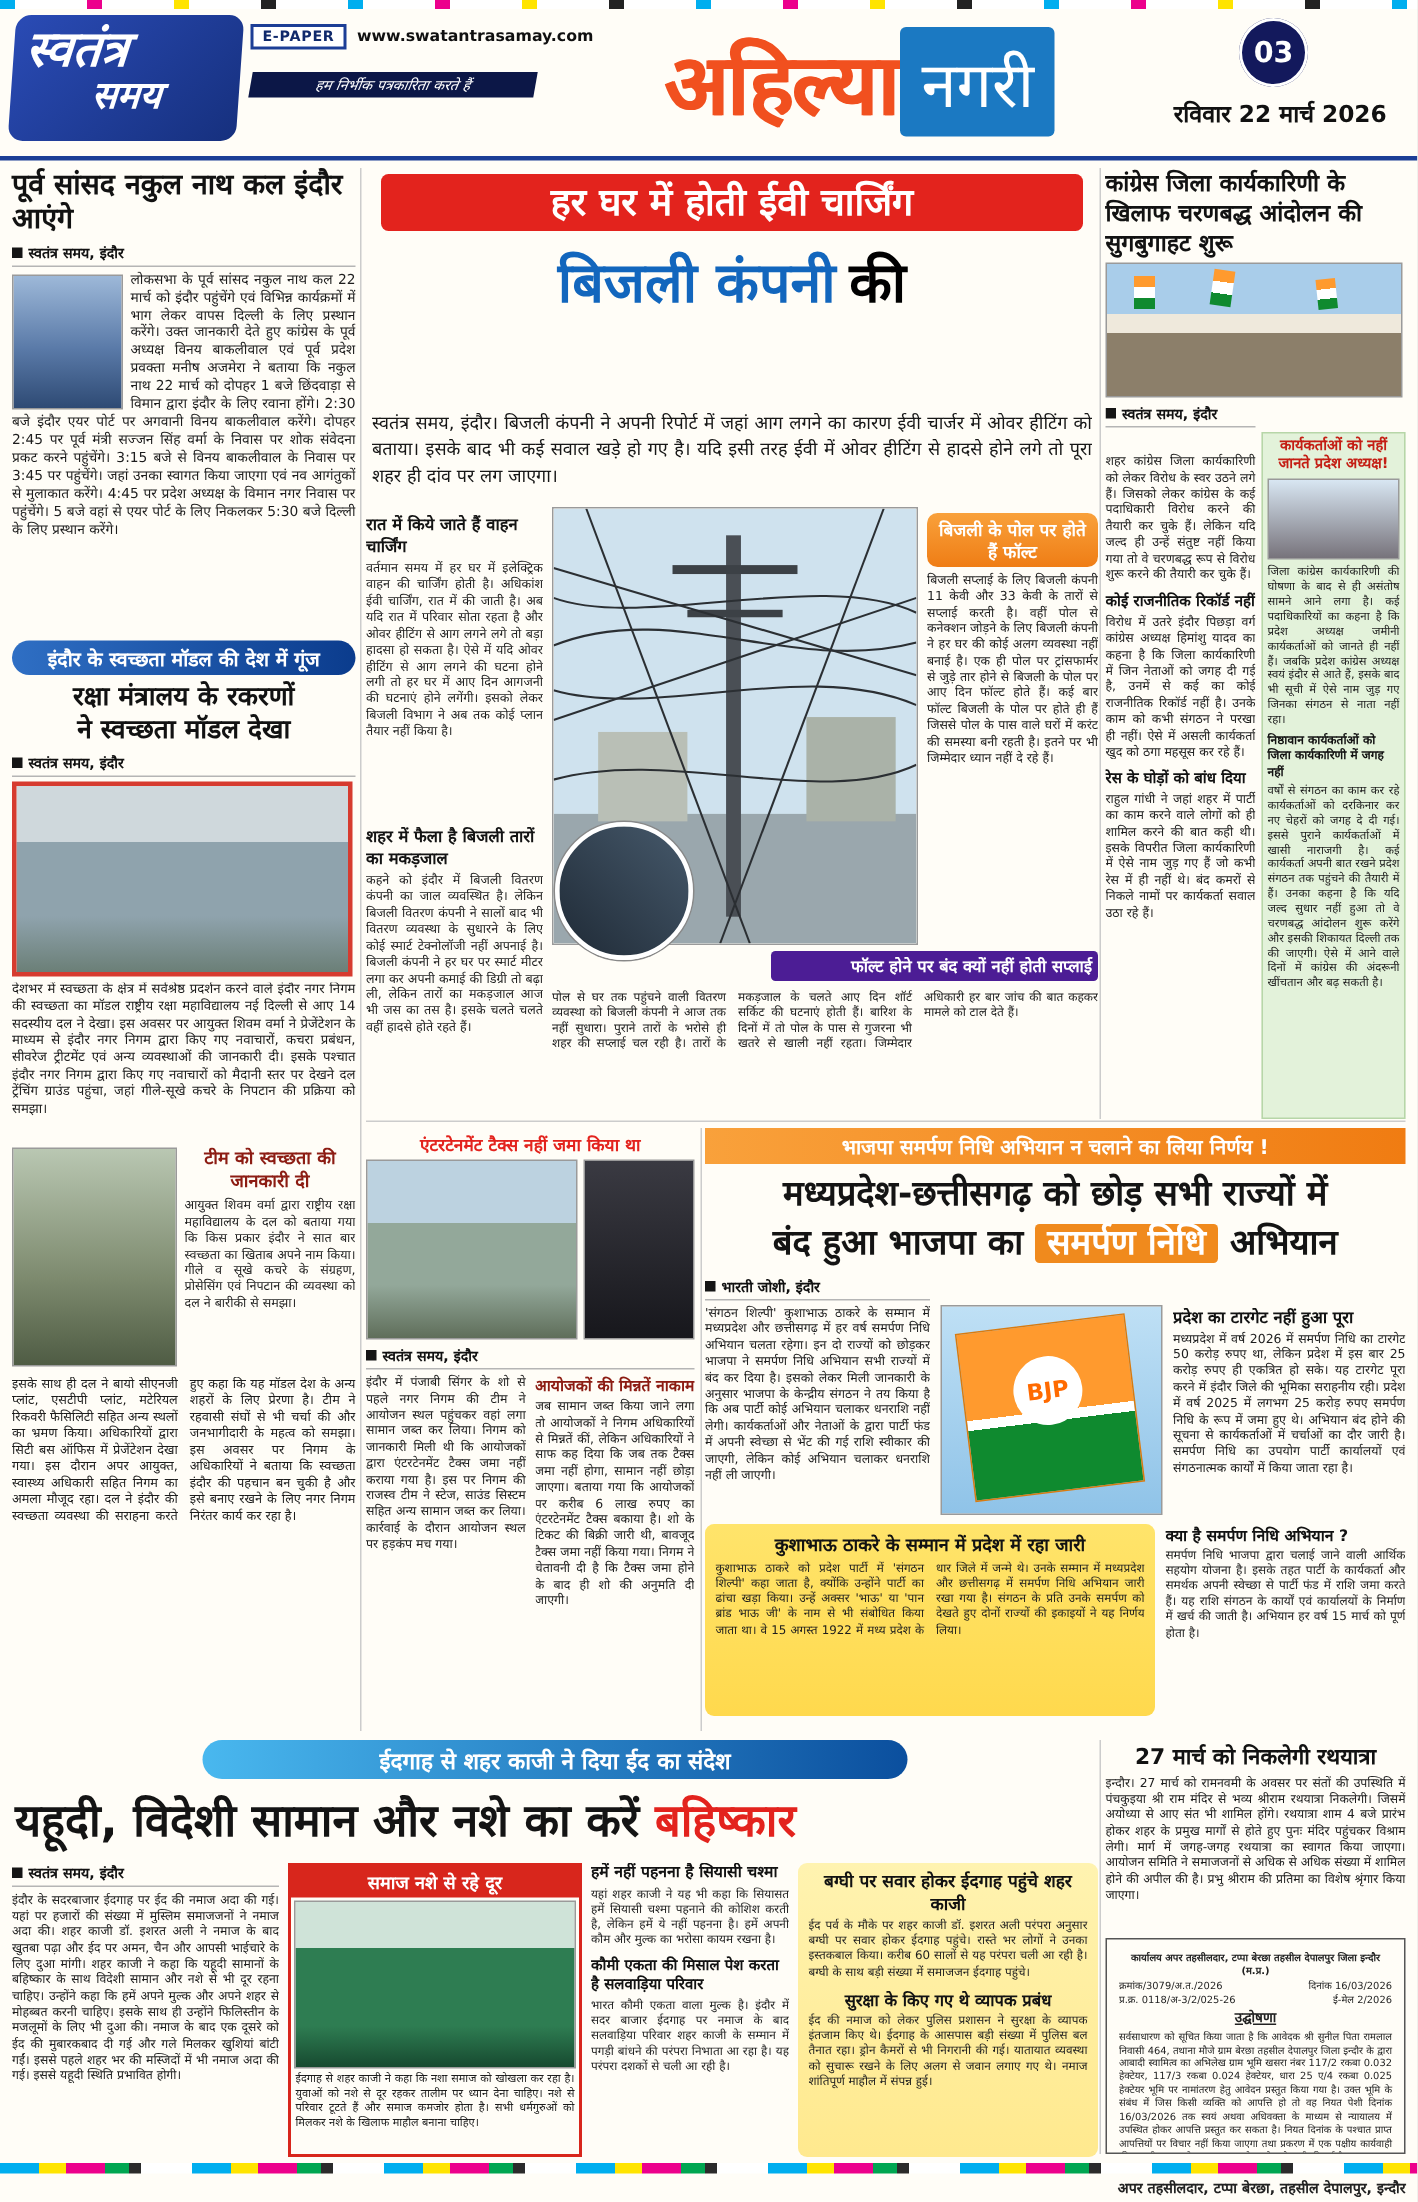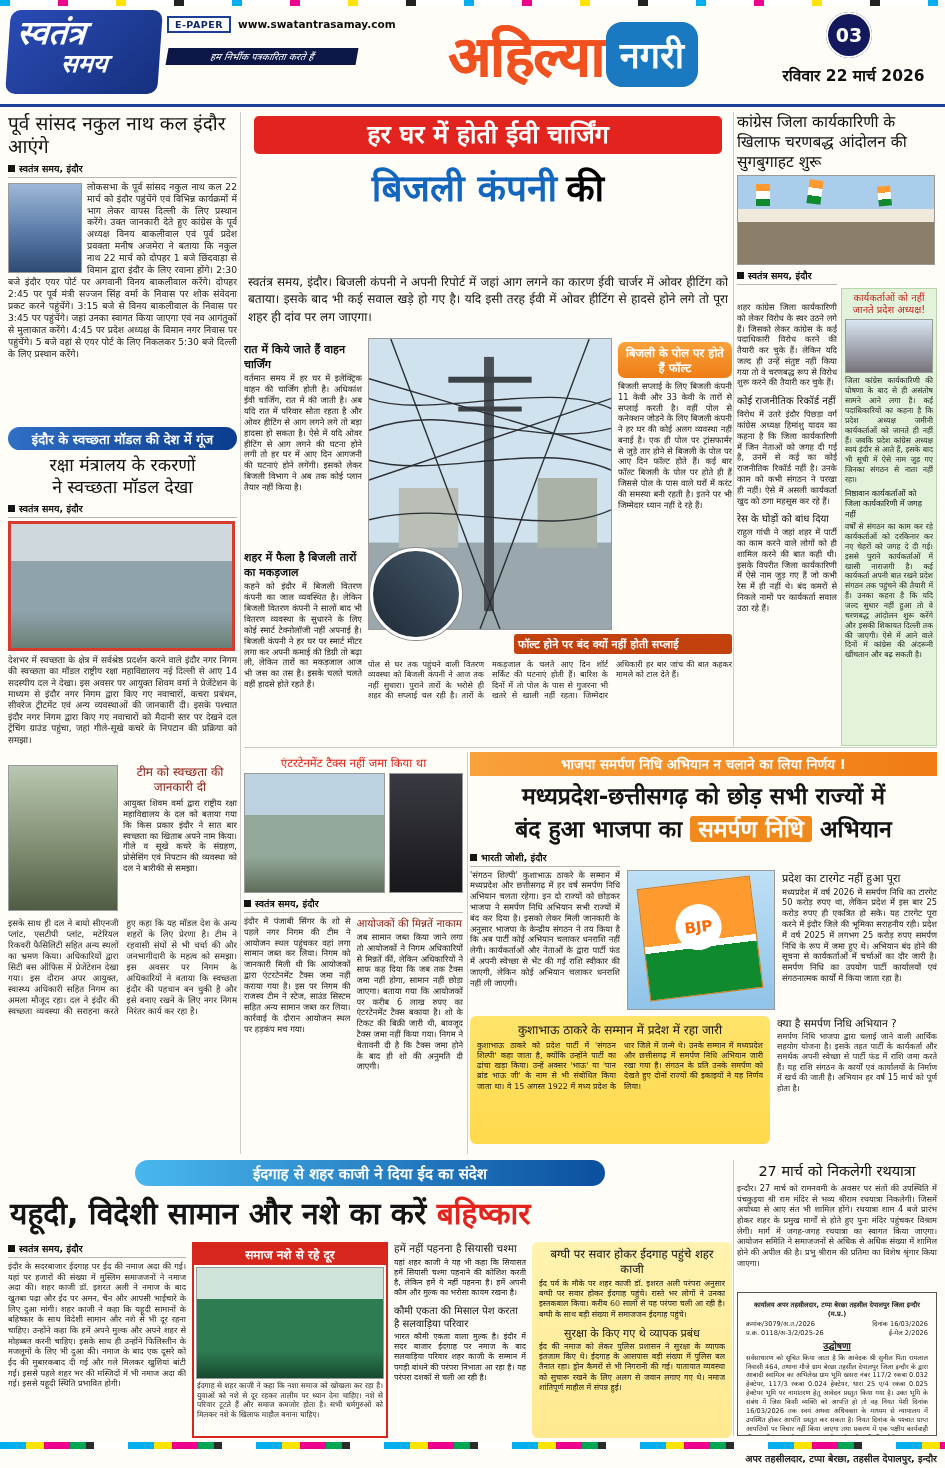--- a/index.html
+++ b/index.html
@@ -16,34 +16,34 @@
 .printmarks2{background:repeating-linear-gradient(90deg,#00aeef 0 26px,#ffe400 26px 44px,#ec008c 44px 70px,#00a651 70px 86px,#2b2b2b 86px 94px,#ffffff 94px 128px)}
 
 .logo{background:linear-gradient(135deg,#2a4bb5,#16307e);border-radius:10px;color:#fff;padding:6px 8px;transform:skewX(-4deg)}
 .logo .l1{font-size:33px;font-weight:800;font-style:italic;line-height:1.05}
 .logo .l2{font-size:25px;font-weight:800;font-style:italic;margin-left:46px;line-height:1.05}
 .epaper{border:2px solid #1c3e96;background:#fff;color:#10296b;font-size:9.5px;font-weight:800;display:flex;align-items:center;justify-content:center;letter-spacing:.5px}
 .siteurl{font-size:10.5px;font-weight:800;color:#101010}
 .tagline{background:#0c1747;color:#fff;font-size:9.5px;font-style:italic;display:flex;align-items:center;justify-content:center;transform:skewX(-10deg)}
 .edition{display:flex;align-items:center;justify-content:center;gap:2px}
 .ed-main{font-size:56px;font-weight:800;color:#f1501f;letter-spacing:-1px;text-shadow:1px 0 #f1501f}
-.ed-box{font-size:36px;font-weight:700;background:#1b79c2;color:#fff;padding:8px 14px;border-radius:16px}
+.ed-box{font-size:42px;font-weight:400;background:#1b79c2;color:#fff;padding:8px 14px;border-radius:4px}
 .pageno{background:#13195c;color:#fff;border-radius:50%;display:flex;align-items:center;justify-content:center;font-size:19px;font-weight:800;box-shadow:inset 0 0 0 2px #fff}
 .dateline{font-size:15.5px;font-weight:800;color:#111;text-align:center}
 
-.hl{font-weight:400;color:#121212}
+.hl{font-weight:700;color:#121212}
 .maroon{color:#8c1c13}
 .red{color:#e3231d}
 .blue{color:#1266bd}
 .kicker{background:#e3231d;color:#fff;font-size:25px;font-weight:800;text-align:center;border-radius:5px;line-height:38px}
 .ev-h{display:flex;align-items:center;justify-content:center;gap:9px;font-size:37px;font-weight:800}
 .ev-h .chip{background:#e3231d;color:#fff;padding:0 9px;border-radius:3px}
 .subhd{font-size:11px;font-weight:800;color:#141414;margin:3px 0 2px}
 .orangebox{background:linear-gradient(180deg,#f9a13b,#ef7d15);color:#fff;font-size:11.5px;font-weight:800;text-align:center;border-radius:7px;padding:3px 4px}
-.orangebar{background:#c2410c;color:#fff;font-size:11px;font-weight:800;text-align:left;padding:2px 4px;border-radius:3px}
+.orangebar{background:#4c1d95;color:#fff;font-size:11px;font-weight:800;text-align:right;padding:2px 4px;border-radius:3px}
 .bluebanner{background:linear-gradient(90deg,#2f6fc4,#0b3c8d);color:#fff;font-size:13px;font-weight:800;display:flex;align-items:center;justify-content:center;border-radius:12px}
 .bjp-banner{background:linear-gradient(90deg,#f9a13b,#f07c12);color:#fff;font-size:13.5px;font-weight:700;display:flex;align-items:center;justify-content:center}
 .bjp-hl{font-size:23px;font-weight:800;text-align:center;color:#141414;line-height:1.45}
 .bjp-hl .chip{background:#f08a1d;color:#fff;padding:0 8px;border-radius:3px}
 .yellowpanel{background:linear-gradient(180deg,#ffe46b,#ffd94d);border-radius:6px;padding:5px 7px}
 .eid-banner{background:linear-gradient(90deg,#49b8ef,#0b4f9e);color:#fff;font-size:15px;font-weight:800;display:flex;align-items:center;justify-content:center;border-radius:13px}
 .eid-hl{font-size:30px;font-weight:800;color:#141414}
 .redbox{border:2px solid #d8261c}
 .redbox .rhead{background:#d8261c;color:#fff;font-size:12px;font-weight:800;text-align:center;padding:2px}
 .greenpanel{background:#e3f2da;border:1px solid #b7d6a8;padding:3px}

